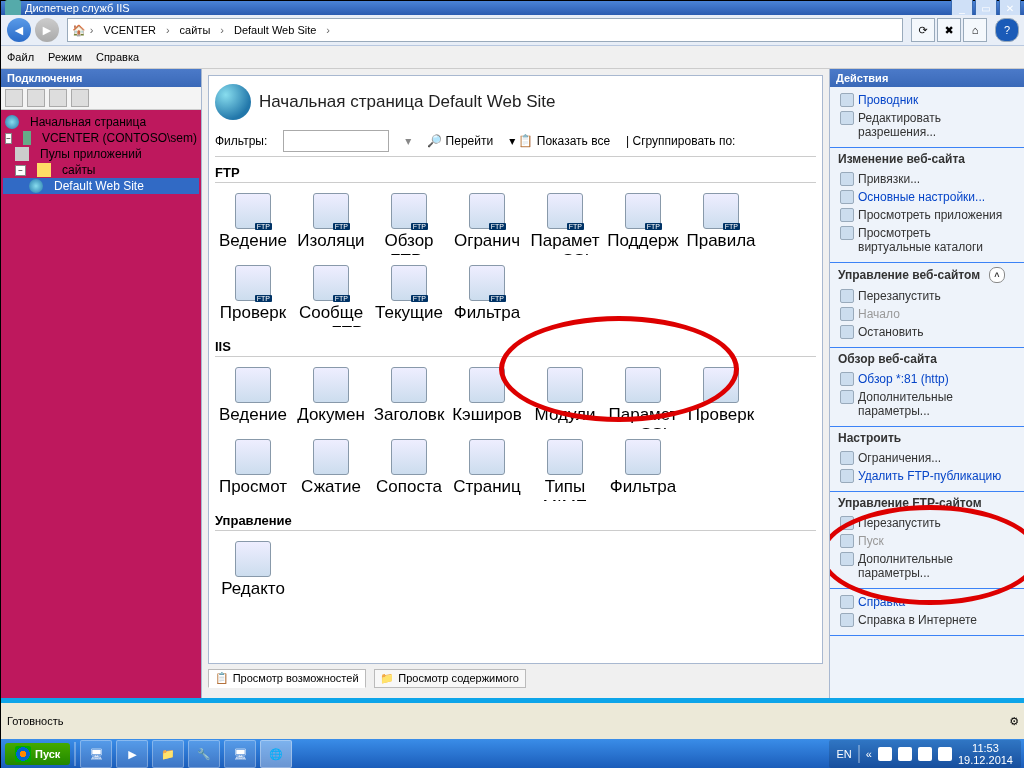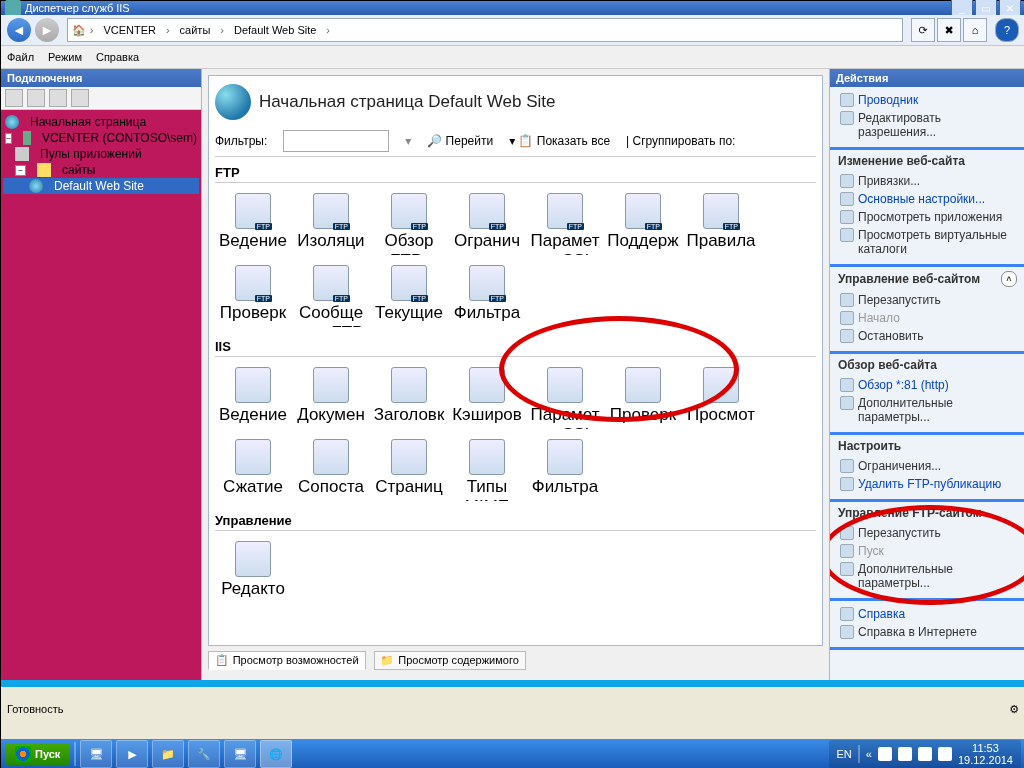--- a/index.html
+++ b/index.html
@@ -45,28 +45,28 @@
 .app-item{width:72px;display:flex;flex-direction:column;align-items:center;text-align:center;padding:4px 2px;cursor:pointer}
 .app-icon{width:34px;height:34px;background:linear-gradient(#eef,#cde);border:1px solid #89a;border-radius:3px;position:relative;margin-bottom:2px;display:flex;align-items:center;justify-content:center}
 .ftp-badge{position:absolute;bottom:-2px;right:-2px;background:#036;color:#fff;font-size:7px;padding:0 2px;border-radius:1px}
 .app-label{font-size:17px;line-height:20px;max-height:24px;overflow:hidden;word-break:break-word}
 .circle-highlight{position:absolute;border:5px solid #d00;border-radius:50%;pointer-events:none}
 .view-tabs{height:24px;display:flex;align-items:center;padding:2px 0;gap:8px}
 .view-tab{display:flex;align-items:center;gap:4px;padding:2px 6px;border:1px solid #bbb;background:#f8f8f8;cursor:pointer}
 .view-tab.active{background:#fff;border-bottom-color:#fff}
 .right-pane{width:195px;border-left:1px solid #a8b8d0;background:#eef3fa;display:flex;flex-direction:column}
 .actions-body{flex:1;overflow:auto;font-size:12px;position:relative}
-.action-section{border-bottom:3px solid #3b82f6;padding:4px 8px 6px 8px}
+.action-section{border-bottom:1px solid #3b82f6;padding:4px 20px 6px 8px}
 .action-section-title{font-weight:bold;color:#333;margin-bottom:4px;display:flex;justify-content:space-between;align-items:center}
 .action-link{color:#0645c8;padding:2px 0 2px 20px;cursor:pointer;position:relative;display:block}
 .action-link.plain{color:#333}
 .action-link.disabled{color:#999}
 .action-link::before{content:"";position:absolute;left:2px;top:2px;width:12px;height:12px;background:#cde;border:1px solid #9ab;border-radius:2px}
 .collapse-btn{width:14px;height:14px;border:1px solid #888;border-radius:7px;display:flex;align-items:center;justify-content:center;font-size:9px;background:#fff}
-.status-bar{height:20px;background:#ece9d8;border-top:7px solid #0ea5e9;display:flex;align-items:flex-start;padding:16px 6px;justify-content:space-between;font-size:11px}
+.status-bar{height:20px;background:#ece9d8;border-top:5px solid #0ea5e9;display:flex;align-items:center;padding:8px 6px;justify-content:space-between;font-size:11px}
 .taskbar{height:30px;background:linear-gradient(#3a8de8,#1a5bb8);display:flex;align-items:center;padding:0 4px;gap:4px;color:#fff}
 .start-btn{background:linear-gradient(#4a0,#280);padding:3px 10px;border-radius:3px;display:flex;align-items:center;gap:4px;font-weight:bold}
 .start-icon{width:16px;height:16px;background:radial-gradient(circle,#f80 30%,#06c 30% 60%,#0a0 60%);border-radius:2px}
 .task-item{width:30px;height:26px;background:rgba(255,255,255,.15);border:1px solid rgba(255,255,255,.3);border-radius:2px;display:flex;align-items:center;justify-content:center}
 .task-item.active{background:rgba(255,255,255,.35)}
 .tray{margin-left:auto;display:flex;align-items:center;gap:6px;background:rgba(0,0,0,.15);padding:2px 8px;border-radius:2px}
 .tray-icon{width:14px;height:14px;background:#fff;border-radius:2px}
 .clock{text-align:center;line-height:12px;font-size:11px}
 .sep{width:2px;height:24px;background:rgba(255,255,255,.3)}
 </style>
@@ -248,20 +248,24 @@
               <div class="app-icon"></div>
               <div class="app-label">Документ по умолчанию</div>
             </div>
             <div class="app-item">
               <div class="app-icon"></div>
               <div class="app-label">Заголовки ответов HTTP</div>
             </div>
             <div class="app-item">
               <div class="app-icon"></div>
               <div class="app-label">Кэширование выводимы...</div>
+            </div>
+            <div class="app-item">
+              <div class="app-icon"></div>
+              <div class="app-label">Модули</div>
             </div>
             <div class="app-item">
               <div class="app-icon"></div>
               <div class="app-label">Параметры SSL</div>
             </div>
             <div class="app-item">
               <div class="app-icon"></div>
               <div class="app-label">Проверка подлинности</div>
             </div>
             <div class="app-item">

